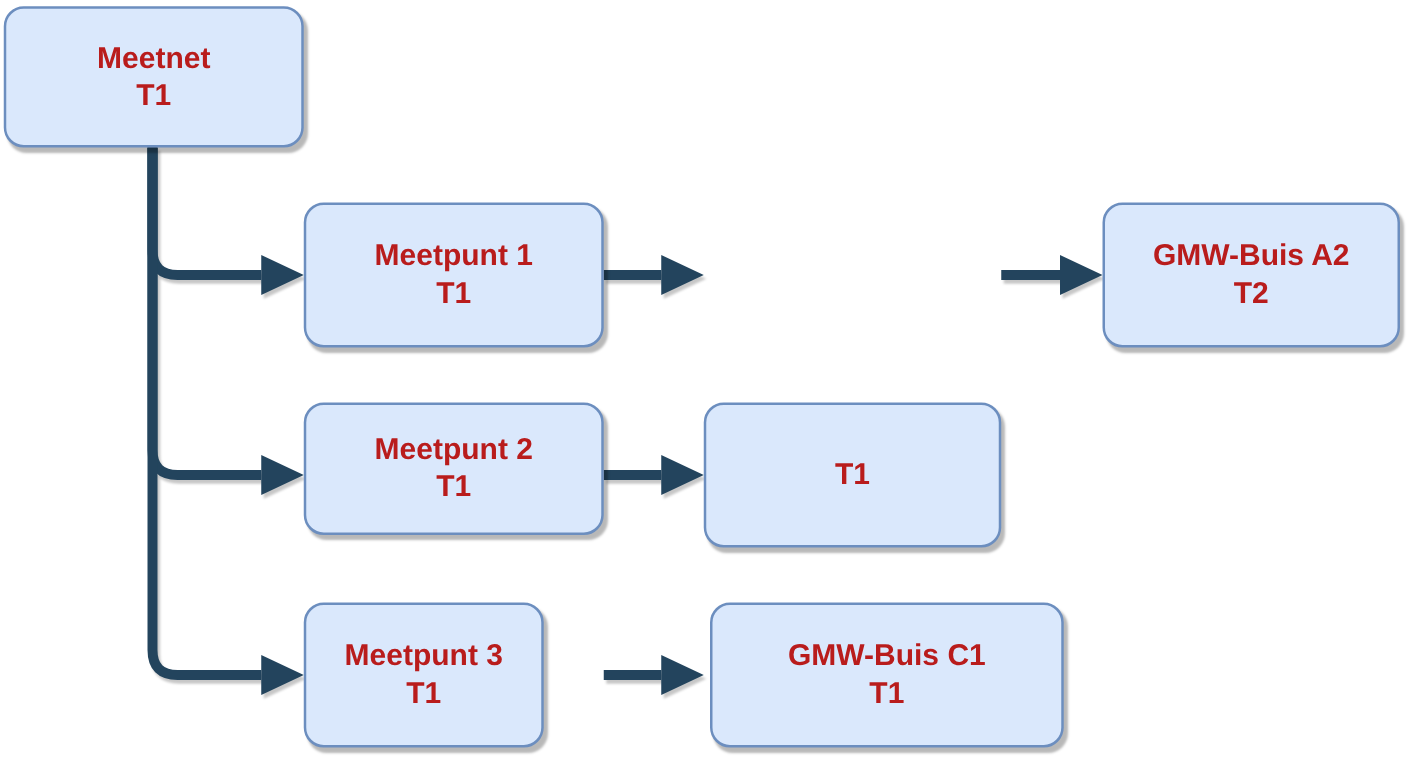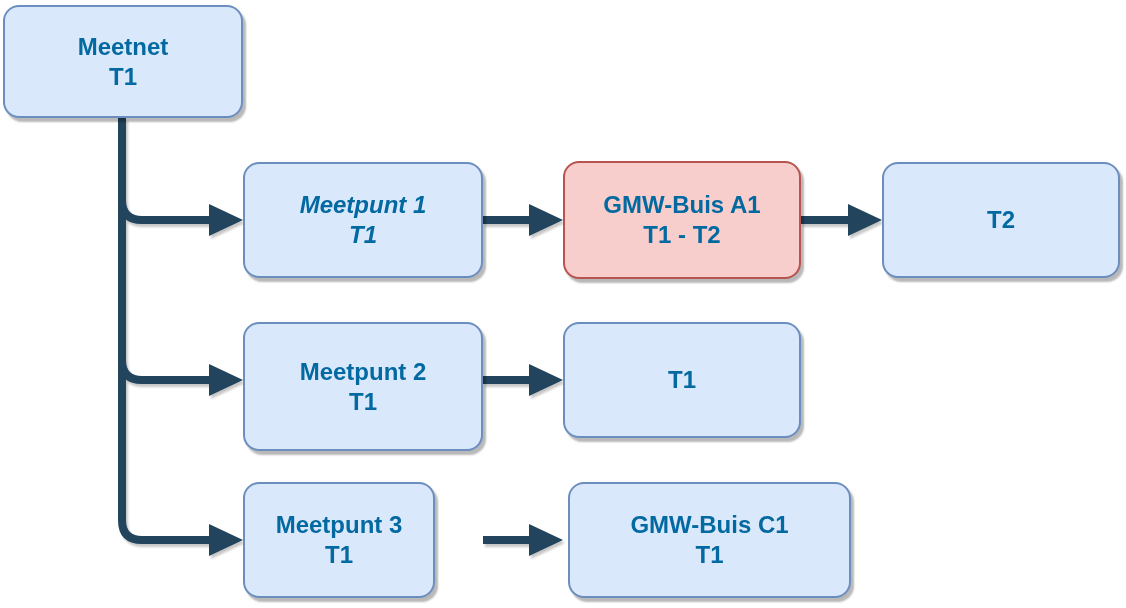--- a/index.html
+++ b/index.html
@@ -39,37 +39,37 @@
     border-radius: 16px;
     border: 2px solid;
     display: flex;
     flex-direction: column;
     align-items: center;
     justify-content: center;
     text-align: right;
     font-weight: bold;
     font-size: 24px;
     line-height: 30px;
-    color: #0369a1;
+    color: #b91c1c;
     box-shadow: 3px 4px 2px rgba(0,0,0,0.28);
   }
   .node.blue {
     background: var(--node-fill, #dae8fc);
     border-color: var(--node-border, #6c8ebf);
   }
   .node.red {
     background: var(--highlight-fill, #f8cecc);
     border-color: var(--highlight-border, #b85450);
   }
   
   .pos-meetnet   { left: 3px;   top: 5px;   width: 240px; height: 113px; }
-  .pos-meetpunt1 { left: 243px; top: 162px; width: 240px; height: 116px; font-style: italic; }
+  .pos-meetpunt1 { left: 243px; top: 162px; width: 240px; height: 116px; }
   .pos-gmw-a1    { left: 563px; top: 161px; width: 238px; height: 118px; }
   .pos-gmw-a2    { left: 882px; top: 162px; width: 238px; height: 116px; }
-  .pos-meetpunt2 { left: 243px; top: 322px; width: 240px; height: 129px; }
+  .pos-meetpunt2 { left: 243px; top: 322px; width: 240px; height: 106px; }
   .pos-gmw-b1    { left: 563px; top: 322px; width: 238px; height: 116px; }
   .pos-meetpunt3 { left: 243px; top: 482px; width: 192px; height: 116px; }
   .pos-gmw-c1    { left: 568px; top: 482px; width: 283px; height: 116px; }
 </style>
 </head>
 <body>
 
 <div class="canvas">
 
   <svg class="connectors" viewBox="0 0 1126 608" xmlns="http://www.w3.org/2000/svg">
@@ -90,26 +90,23 @@
   <div class="node blue pos-meetnet">
     <div>Meetnet</div>
     <div>T1</div>
   </div>
 
   <div class="node blue pos-meetpunt1">
     <div>Meetpunt 1</div>
     <div>T1</div>
   </div>
 
-  <div class="node red pos-gmw-a1">
-    <div>GMW-Buis A1</div>
-    <div>T1 - T2</div>
-  </div>
 
   <div class="node blue pos-gmw-a2">
+    <div>GMW-Buis A2</div>
     <div>T2</div>
   </div>
 
   <div class="node blue pos-meetpunt2">
     <div>Meetpunt 2</div>
     <div>T1</div>
   </div>
 
   <div class="node blue pos-gmw-b1">
     <div>T1</div>

